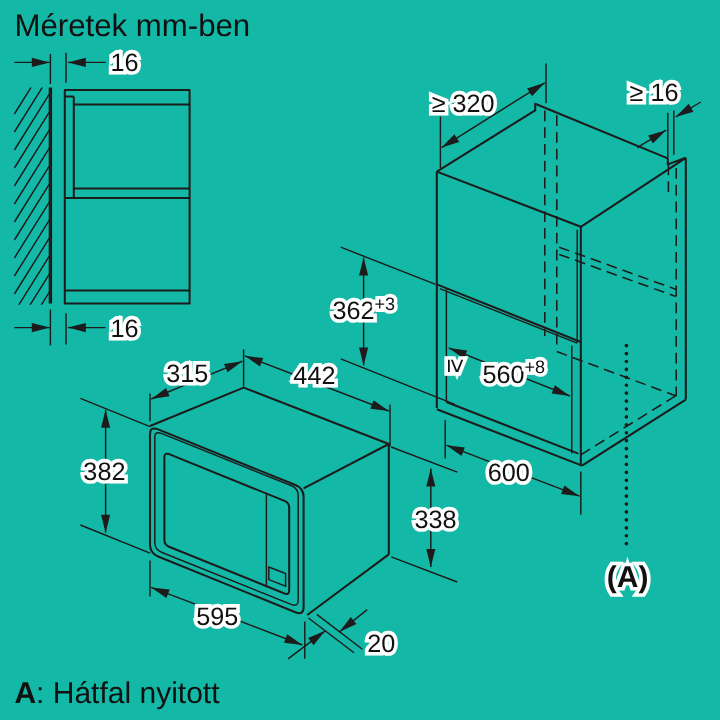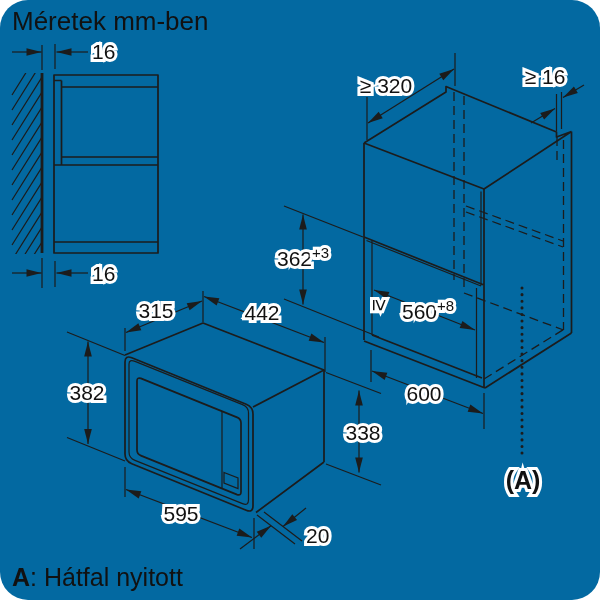--- a/index.html
+++ b/index.html
@@ -1,19 +1,18 @@
 <!DOCTYPE html>
 <html><head>
 <meta charset="utf-8">
 <style>
   html,body{margin:0;padding:0;background:#fff;}
   #stage{
-    width:600px;height:600px;position:relative;background:#0369a1;
+    width:600px;height:600px;position:relative;background:#14b8a6;
     font-family:"Liberation Sans","DejaVu Sans",sans-serif;
-    border-radius:28px;
   }
   svg{display:block;}
   .ln{stroke:#1c1c1c;stroke-width:1.7;fill:none;stroke-linejoin:round;stroke-linecap:butt;}
   .thin{stroke:#1c1c1c;stroke-width:1.2;fill:none;}
   .dsh{stroke:#1c1c1c;stroke-width:1.3;fill:none;stroke-dasharray:9 5;}
   .wall{stroke:#1c1c1c;stroke-width:2.8;fill:none;}
   .dot{stroke:#1c1c1c;stroke-width:3;fill:none;stroke-dasharray:0.1 6.5;stroke-linecap:round;}
   text{fill:#111;stroke:#fff;stroke-width:6px;paint-order:stroke;
        font-family:"Liberation Sans","DejaVu Sans",sans-serif;}
   .dim-t{font-size:21px;}

